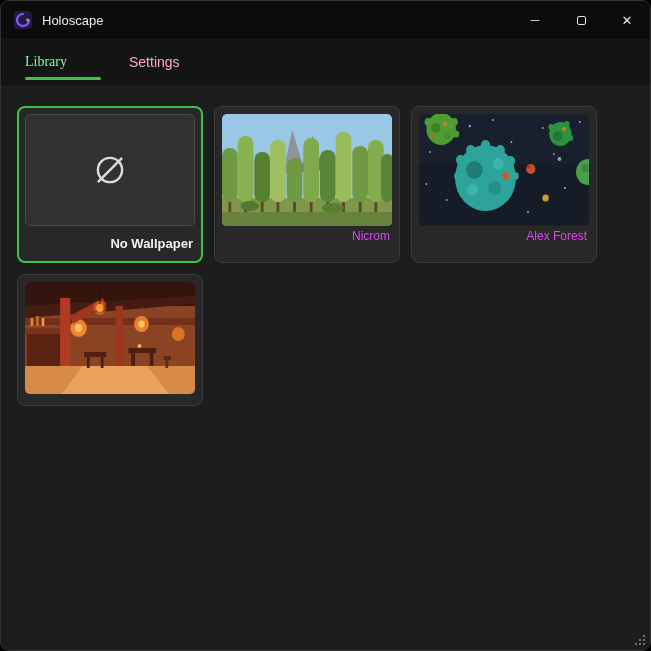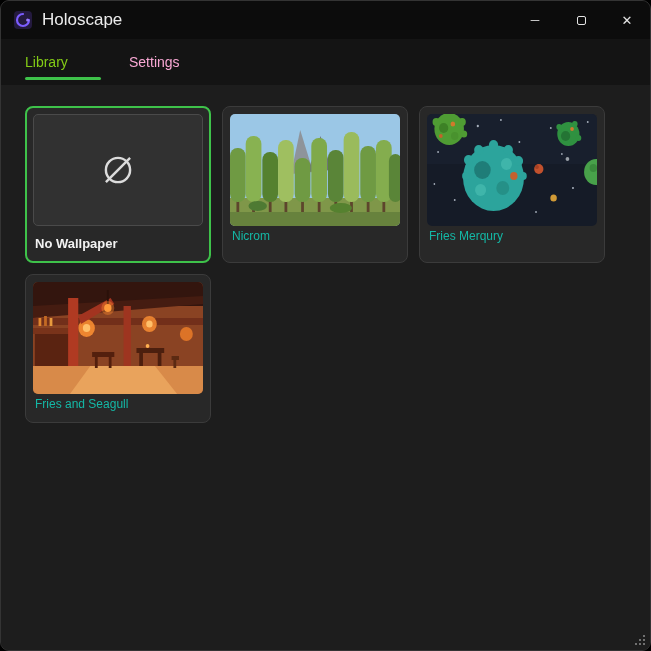--- a/index.html
+++ b/index.html
@@ -20,21 +20,21 @@
     display:flex; flex-direction:column;
   }
   
   .titlebar {
     height:38px; flex:0 0 auto;
     background:#0c0c0c;
     display:flex; align-items:center;
   }
   .app-icon { width:18px; height:18px; margin:0 10px 0 13px; flex:0 0 auto; }
   .app-icon svg { display:block; width:100%; height:100%; }
-  .win-title { font-size:17px; color:#ececec; flex:1 1 auto; }
+  .win-title { font-size:13px; color:#ececec; flex:1 1 auto; }
   .win-btn {
     width:46px; height:38px; flex:0 0 auto;
     display:flex; align-items:center; justify-content:center;
     color:#e4e4e4; font-size:12px; cursor:pointer;
   }
   .maxbox { width:9px; height:9px; border:1px solid #e4e4e4; border-radius:2px; }
   .close-glyph { font-size:13px; }
 
   
   .tabbar {
@@ -42,34 +42,34 @@
     background:#141414;
     display:flex; align-items:stretch;
     padding:0 24px; gap:28px;
   }
   .tab {
     display:flex; align-items:center;
     font-size:14px; color:#f9a8d4;
     position:relative; cursor:pointer;
     min-width:52px;
   }
-  .tab.active { color:#84cc16; min-width:76px; }
+  .tab.active { color:#86efac; min-width:76px;font-family:Liberation Serif, serif; }
   .tab.active::after {
     content:""; position:absolute; left:0; bottom:5px;
     width:76px; height:3px; border-radius:2px;
     background:var(--accent,#3ec24a);
   }
 
   
   .content {
     flex:1 1 auto;
     background:#1d1d1d;
-    padding:21px 24px;
+    padding:21px 16px;
     display:flex; flex-wrap:wrap;
-    gap:11px; align-content:flex-start;
+    gap:11px; align-content:flex-start;text-align:right;
   }
   .card {
     width:186px;
     background:#282828;
     border:1px solid #3b3b3b;
     border-radius:8px;
     padding:7px 7px 11px;
     cursor:pointer;
   }
   .card.selected {
@@ -80,21 +80,21 @@
     height:112px; border-radius:5px; overflow:hidden; position:relative;
     background:#2f2f2f;
   }
   .thumb svg { display:block; width:100%; height:100%; }
   .thumb.none {
     background:#313131; border:1px solid #4a4a4a;
     display:flex; align-items:center; justify-content:center;
   }
   .thumb.none svg { width:44px; height:44px; }
   .card-name  { margin:10px 2px 0; font-size:13px; font-weight:bold; color:#f2f2f2; }
-  .card-author{ margin:3px 2px 0; font-size:12px; color:#14b8a6; }
+  .card-author{ margin:3px 2px 0; font-size:12px; color:#d946ef; }
 
   
   .resize-grip { position:absolute; right:3px; bottom:3px; width:15px; height:15px; cursor:nwse-resize; }
   .resize-grip svg { display:block; }
 </style>
 </head>
 <body>
 
 <div class="window">
 
@@ -228,21 +228,21 @@
           <circle cx="150" cy="22" r="5" fill="#247434"></circle>
           <circle cx="157" cy="15" r="2" fill="#cf7a2e"></circle>
           <circle cx="183" cy="58" r="13" fill="#48a14a"></circle>
           <circle cx="180" cy="54" r="4" fill="#3a8a3c"></circle>
           <circle cx="121" cy="55" r="5" fill="#c2512d"></circle>
           <circle cx="119" cy="53" r="2" fill="#a43f22"></circle>
           <circle cx="137" cy="84" r="3.5" fill="#d19a36"></circle>
           <circle cx="152" cy="45" r="2" fill="#9aa0a8"></circle>
         </svg>
       </div>
-      <div class="card-author">Fries Merqury</div>
+      <div class="card-author">Alex Forest</div>
     </div>
 
     <div class="card">
       <div class="thumb">
         <svg viewBox="0 0 184 112" preserveAspectRatio="none">
           <rect width="184" height="112" fill="#8a4323"></rect>
           <rect width="184" height="24" fill="#33150e"></rect>
           <polygon points="0,24 184,14 184,22 0,36" fill="#451c11"></polygon>
           <rect x="0" y="36" width="184" height="7" fill="#6b2a18" opacity="0.8"></rect>
           <circle cx="58" cy="46" r="9" fill="#ff9233" opacity="0.85"></circle>
@@ -267,21 +267,20 @@
           <rect x="64" y="70" width="24" height="5" fill="#531f0d"></rect>
           <rect x="67" y="75" width="3" height="11" fill="#531f0d"></rect>
           <rect x="82" y="75" width="3" height="11" fill="#531f0d"></rect>
           <rect x="150" y="74" width="8" height="4" fill="#5c2a12"></rect>
           <rect x="152" y="78" width="3" height="8" fill="#5c2a12"></rect>
           <rect x="80" y="8" width="2" height="14" fill="#2a100a"></rect>
           <circle cx="81" cy="26" r="7" fill="#ff8c2e" opacity="0.4"></circle>
           <circle cx="81" cy="26" r="4" fill="#ff9a3a"></circle>
         </svg>
       </div>
-      <div class="card-author">Fries and Seagull</div>
     </div>
 
   </div>
 
   <div class="resize-grip">
     <svg viewBox="0 0 15 15" width="15" height="15">
       <g fill="#8d8d8d">
         <circle cx="12" cy="4" r="1"></circle>
         <circle cx="8" cy="8" r="1"></circle>
           <circle cx="12" cy="8" r="1"></circle>

